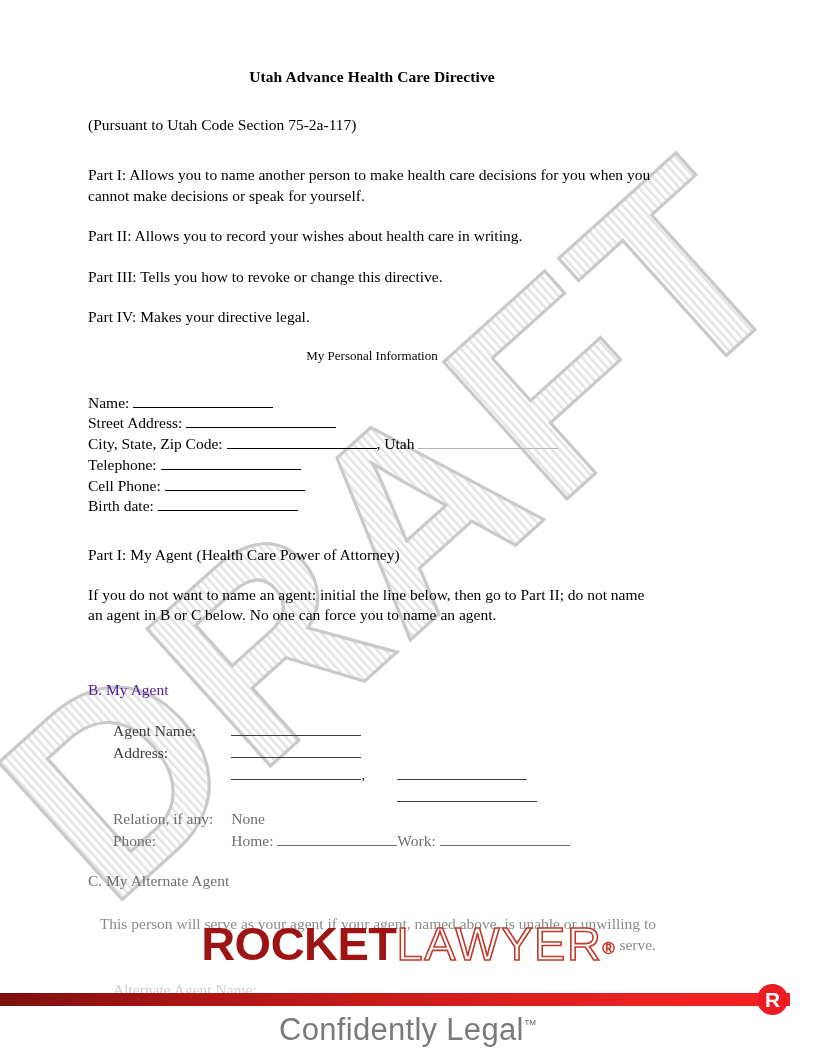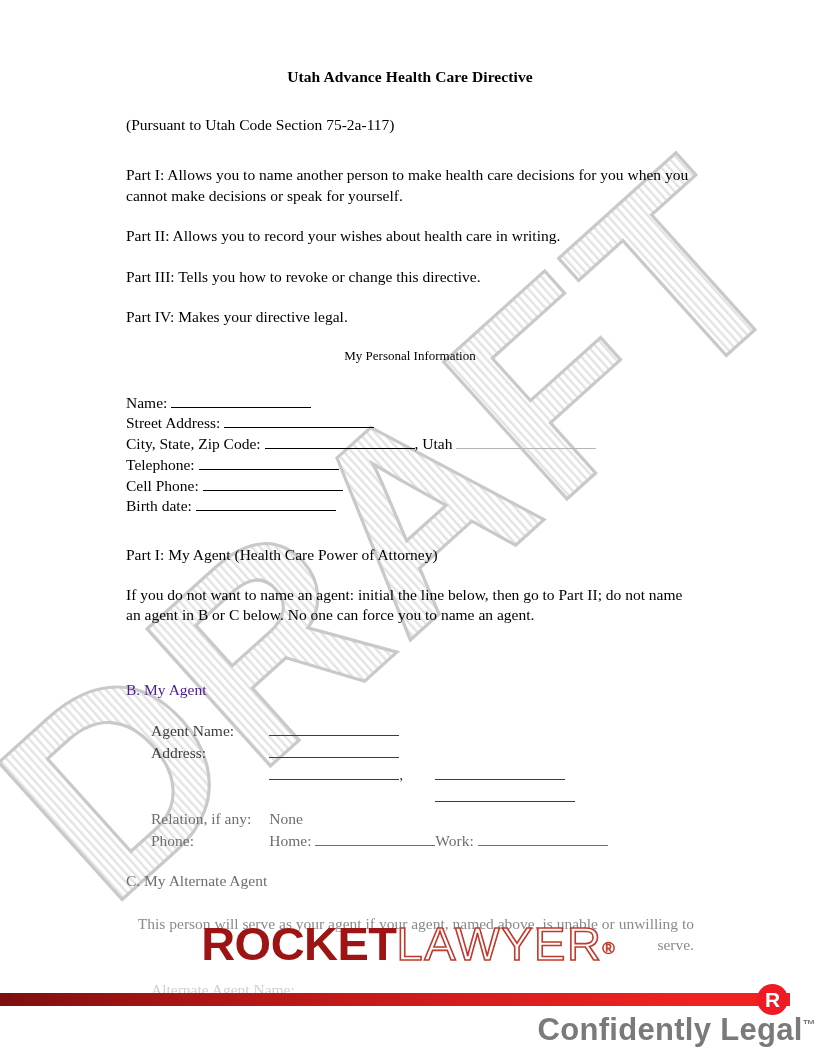--- a/index.html
+++ b/index.html
@@ -27,21 +27,20 @@
     z-index: 1;
   }
   .watermark svg { display: block; }
 
   
   .doc {
     position: absolute;
     left: 0; top: 0;
     width: 744px;
     z-index: 2;
-    padding-left: 38px;
   }
   .doc-inner {
     padding: 68px 88px 0 88px;
   }
 
   .doc-title {
     text-align: center;
     font-weight: bold;
     font-size: 15.5px;
     letter-spacing: 0.1px;
@@ -164,24 +163,24 @@
     font-size: 21px;
     line-height: 31px;
     text-align: center;
   }
 
   .tagline {
     position: absolute;
     left: 0;
     top: 96px;
     width: 816px;
-    text-align: right;
+    text-align: center;
     font-family: "Liberation Sans", "DejaVu Sans", sans-serif;
     font-size: 31px;
-    font-weight: 700;
+    font-weight: 400;
     letter-spacing: 0.3px;
     color: #7a7a7a;
   }
   .tagline-tm {
     font-size: 13px;
     vertical-align: super;
   }
 </style>
 </head>
 <body>

